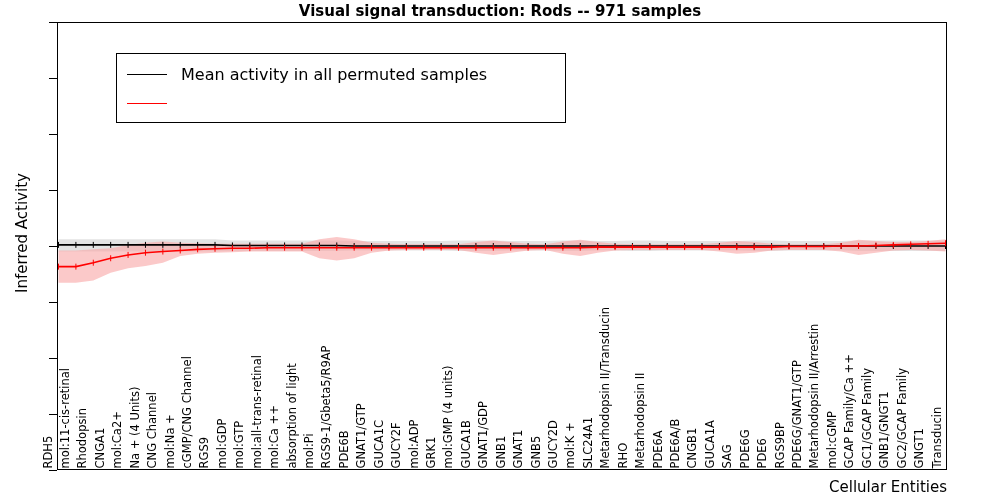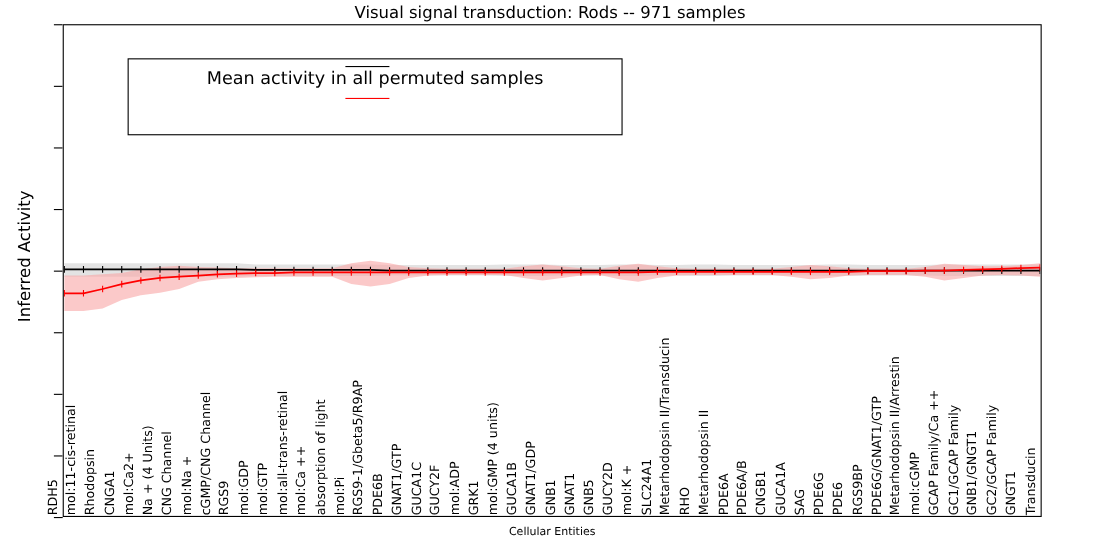--- a/index.html
+++ b/index.html
@@ -1,45 +1,45 @@
 <!DOCTYPE html>
 <html><head>
 <meta charset="utf-8">
 <style>
   html,body{margin:0;padding:0;background:#ffffff;}
   body{width:1000px;height:500px;overflow:hidden;
        font-family:"DejaVu Sans","Liberation Sans",sans-serif;color:#000;}
   #fig{position:relative;width:1000px;height:500px;}
 
   #title{position:absolute;left:0;top:2px;width:1000px;text-align:center;
-         font-size:15px;color:#000;letter-spacing:0px;}
+         font-size:15px;color:#000;letter-spacing:0px;font-weight:bold;}
 
   #plot{position:absolute;left:57px;top:22px;width:890px;height:448px;
         border:1.2px solid #000;box-sizing:border-box;background:#fff;overflow:hidden;}
 
   #svgwrap{position:absolute;left:0;top:0;width:100%;height:100%;}
   .ytickwrap{position:absolute;left:0;top:0;width:1000px;height:500px;pointer-events:none;}
   .ytickmark{position:absolute;left:49px;width:8px;height:1px;background:#000;}
 
   #ylabel{position:absolute;left:-208px;top:224px;width:460px;text-align:center;
           font-size:15px;transform:rotate(-90deg);transform-origin:center center;}
   #ylabelwrap{position:absolute;left:0;top:0;}
 
-  #xlabel{position:absolute;left:57px;top:478px;width:890px;text-align:center;
-          font-size:10px;}
+  #xlabel{position:absolute;left:57px;top:478px;width:890px;text-align:right;
+          font-size:15px;}
 
   .xlab{position:absolute;bottom:0;transform-origin:left bottom;
         transform:rotate(-90deg);font-size:11.5px;white-space:nowrap;
         line-height:11.5px;}
   #xlabs{position:absolute;left:57px;top:0;width:890px;height:468px;}
 
   .legend{position:absolute;left:58px;top:30px;width:450px;height:70px;
           border:1.2px solid #000;background:#fff;box-sizing:border-box;
           padding:6px 10px 0 10px;}
-  .lrow{display:flex;align-items:center;height:29px;flex-direction:column;}
+  .lrow{display:flex;align-items:center;height:29px;}
   .lswatch{width:40px;height:0;border-top:1.6px solid #000;margin-right:14px;}
   .lswatch.red{border-top-color:#ff0000;}
   .ltext{font-size:16px;}
 </style>
 </head>
 <body>
 
 <div id="fig">
 
   <div id="title">Visual signal transduction: Rods -- 971 samples</div>

